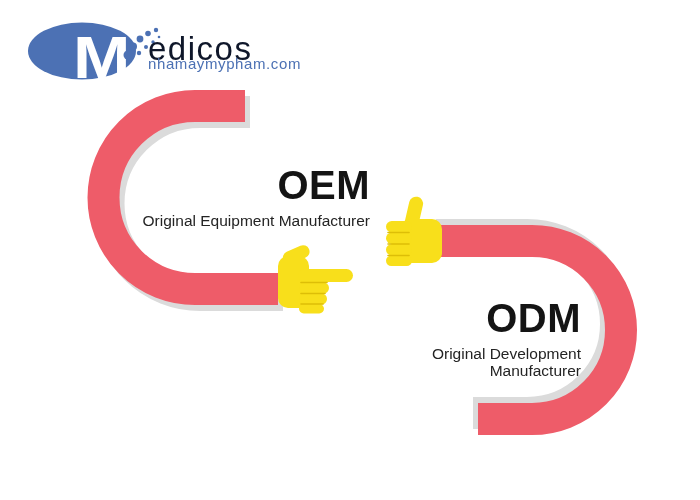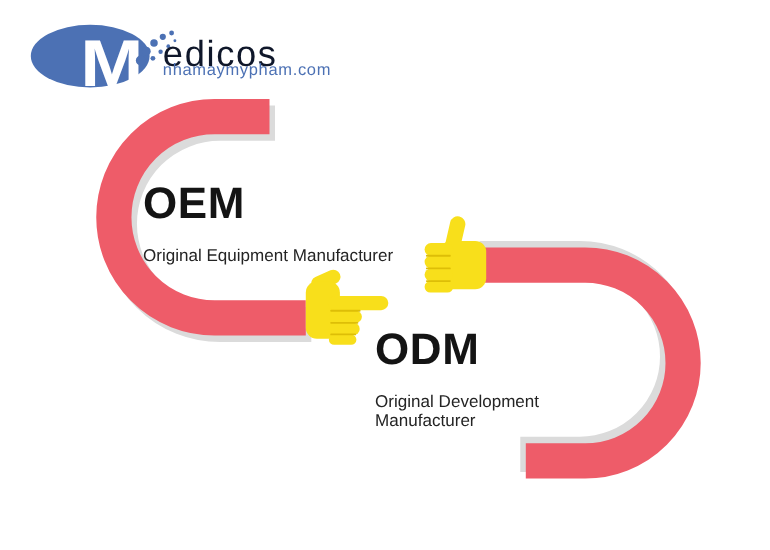--- a/index.html
+++ b/index.html
@@ -4,32 +4,32 @@
 <style>
   html,body{margin:0;padding:0;background:#ffffff;}
   .canvas{
     position:relative;
     width:700px;height:500px;
     background:#ffffff;
     overflow:hidden;
     font-family:"Liberation Sans","DejaVu Sans",sans-serif;
   }
   .art{position:absolute;left:0;top:0;}
-  .label-block{position:absolute;text-align:left;color:#1b1b1b;}
+  .label-block{position:absolute;text-align:right;color:#1b1b1b;}
   .label-block .big{
     font-size:40px;
     font-weight:bold;
     line-height:40px;
     letter-spacing:0.5px;
     color:#141414;
   }
   .label-block .sub{
     font-size:15.5px;
     line-height:17px;
-    margin-top:19px;
+    margin-top:7px;
     color:#242424;
   }
   .oem-block{left:130px;top:165px;width:240px;}
   .odm-block{left:341px;top:298px;width:240px;}
   .logo{position:absolute;left:0;top:0;width:260px;height:95px;}
   .logo-text{
     position:absolute;left:148px;top:35px;
     font-size:33px;line-height:28px;letter-spacing:1.5px;
     color:#0f172a;font-weight:normal;
   }

